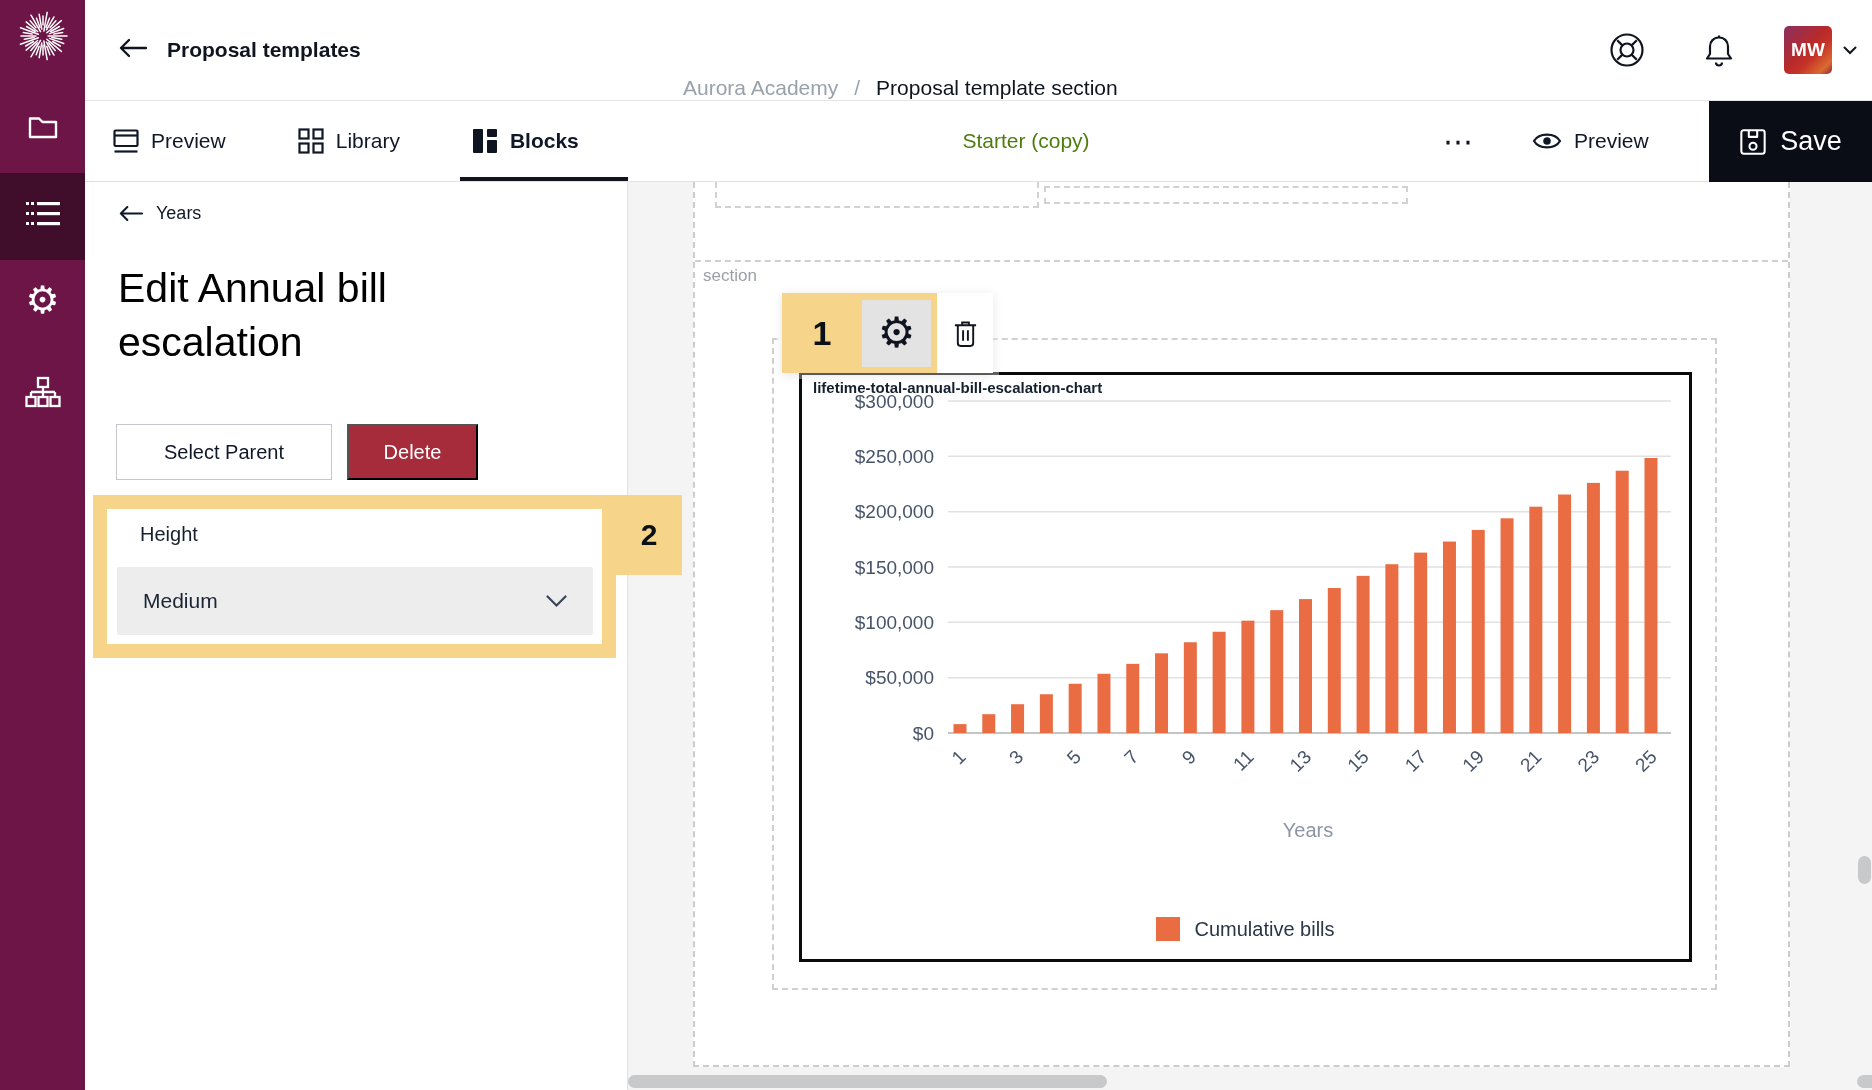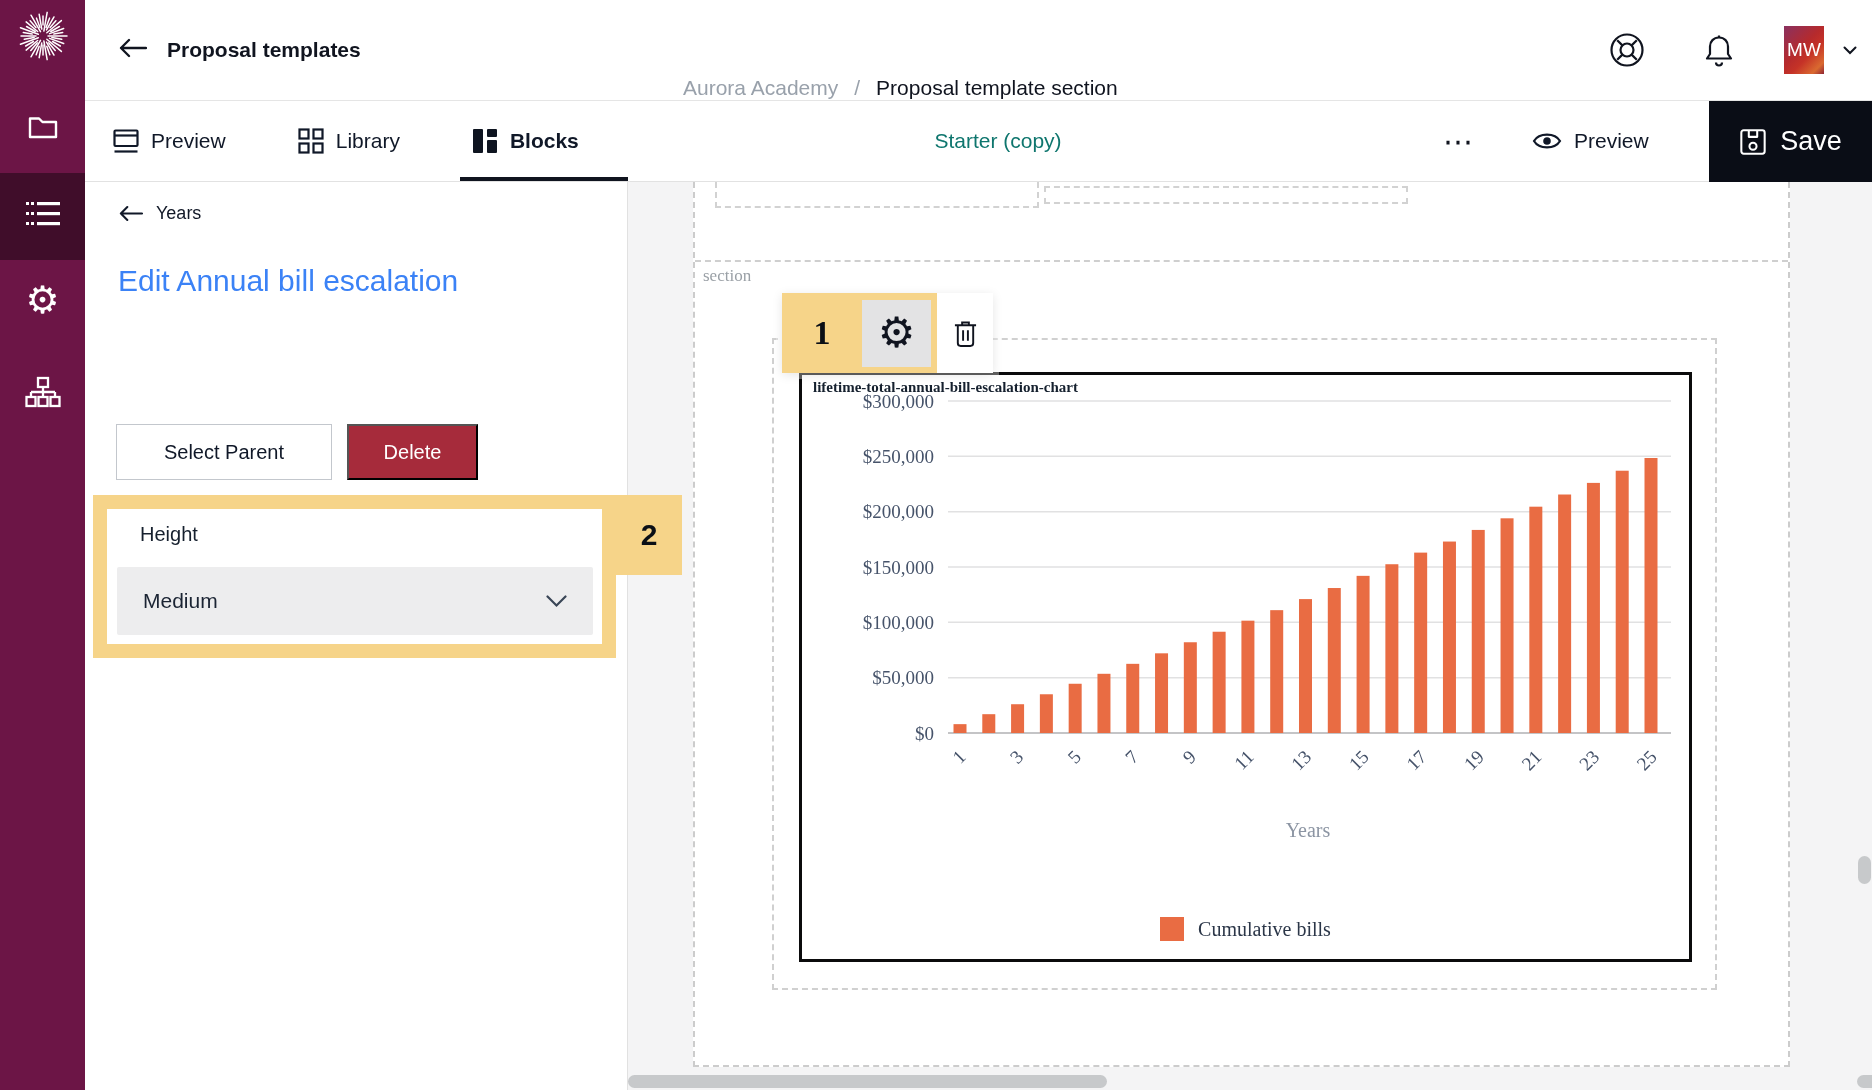--- a/index.html
+++ b/index.html
@@ -15,58 +15,58 @@
 
   
   .topbar{position:absolute;left:85px;top:0;right:0;height:101px;background:#fff;border-bottom:1px solid #E5E5E5;z-index:20;}
   .topbar-left{position:absolute;left:34px;top:0;height:100px;display:flex;align-items:center;gap:20px;}
   .topbar-title{font-size:21px;font-weight:700;color:#10141F;}
   .crumbs{position:absolute;left:598px;top:0;height:100px;display:flex;align-items:flex-end;gap:16px;font-size:21px;}
   .crumb-org{color:#99A1AB;}
   .crumb-sep{color:#99A1AB;}
   .crumb-cur{color:#10141F;}
   .top-ic{position:absolute;top:0;height:100px;display:flex;align-items:center;cursor:pointer;}
-  .avatar{width:40px;height:48px;border-radius:0;display:flex;align-items:center;justify-content:center;
-          color:#fff;font-size:19px;font-weight:400;
+  .avatar{width:48px;height:48px;border-radius:5px;display:flex;align-items:center;justify-content:center;
+          color:#fff;font-size:19px;font-weight:700;
           background:linear-gradient(135deg,#8A3160 0%,#B62A2C 45%,#C53227 62%,#DA6A30 86%,#8E2433 100%);}
 
   
   .toolrow{position:absolute;left:85px;top:101px;right:0;height:81px;background:#fff;border-bottom:1px solid #E2E2E2;z-index:20;}
   .tabs{position:absolute;left:28px;top:0;height:80px;display:flex;align-items:center;gap:72px;}
   .tab{display:flex;align-items:center;gap:12px;font-size:21px;color:#101828;cursor:pointer;}
   .tab.active{font-weight:700;}
   .active-underline{position:absolute;left:375px;bottom:0;width:168px;height:4px;background:#10141F;}
-  .tmpl-name{position:absolute;left:788px;top:0;width:250px;height:80px;display:flex;align-items:center;justify-content:center;
-             font-size:21px;color:#0f766e;}
+  .tmpl-name{position:absolute;left:816px;top:0;width:250px;height:80px;display:flex;align-items:center;justify-content:center;
+             font-size:21px;color:#4d7c0f;}
   .overflow-btn{position:absolute;left:1350px;top:0;width:46px;height:80px;display:flex;align-items:center;justify-content:center;
                 font-size:30px;color:#10141F;cursor:pointer;}
   .preview-btn{position:absolute;left:1447px;top:0;height:80px;display:flex;align-items:center;gap:12px;font-size:21px;cursor:pointer;}
   .save-btn{position:absolute;right:0;top:0;width:163px;height:81px;background:#0A0D16;color:#fff;display:flex;
             align-items:center;justify-content:center;gap:13px;font-size:27px;cursor:pointer;}
 
   
   .panel{position:absolute;left:85px;top:182px;width:543px;bottom:0;background:#fff;border-right:1px solid #E1E1E1;z-index:10;}
   .back-row{position:absolute;left:34px;top:21px;display:flex;align-items:center;gap:13px;font-size:18px;color:#111827;cursor:pointer;}
-  .panel-h1{position:absolute;left:33px;top:52px;width:410px;font-size:30px;line-height:54px;font-weight:500;color:#3b82f6;}
+  .panel-h1{position:absolute;left:33px;top:52px;width:410px;font-size:41px;line-height:54px;font-weight:500;color:#000000;}
   .btn-row{position:absolute;left:31px;top:242px;display:flex;gap:15px;}
   .btn-outline{width:216px;height:56px;border:1.5px solid #C3C7CD;background:#fff;display:flex;align-items:center;justify-content:center;
                font-size:20px;color:#101828;cursor:pointer;}
   .btn-delete{width:131px;height:56px;background:#A62B3B;color:#fff;display:flex;align-items:center;justify-content:center;
               font-size:20px;cursor:pointer;}
   .hl-block{position:absolute;left:8px;top:313px;width:523px;height:163px;background:#F6D489;padding:14px;text-align:center;}
   .hl-inner{position:relative;width:100%;height:100%;background:#fff;}
   .height-label{position:absolute;left:33px;top:14px;font-size:20px;font-weight:500;color:#16202E;}
   .dropdown{position:absolute;left:10px;top:58px;width:476px;height:68px;background:#EDEDEE;border-radius:2px;
             display:flex;align-items:center;justify-content:space-between;padding:0 26px;cursor:pointer;}
   .dropdown-val{font-size:21px;color:#1B2433;}
   .badge{background:#F6D489;color:#0B0F16;font-weight:700;display:flex;align-items:center;justify-content:center;}
   .badge-2{position:absolute;left:531px;top:313px;width:66px;height:80px;font-size:30px;}
 
   
-  .canvas{position:absolute;left:628px;top:182px;right:0;bottom:0;background:#F4F4F5;font-family:Liberation Serif, serif;}
+  .canvas{position:absolute;left:628px;top:182px;right:0;bottom:0;background:#F4F4F5;}
   .page{position:absolute;left:65px;top:0;width:1097px;height:885px;background:#fff;
         border-left:2px dashed #CCCCCC;border-right:2px dashed #CCCCCC;border-bottom:2px dashed #CCCCCC;}
   .dash{border:2px dashed #D2D2D2;position:absolute;}
   .boxA{left:20px;top:0;width:324px;height:26px;border-top:none;}
   .boxB{left:349px;top:4px;width:364px;height:18px;}
   .section-top{position:absolute;left:0;top:78px;width:100%;border-top:2px dashed #CFCFCF;}
   .section-label{position:absolute;left:8px;top:84px;font-size:17px;color:#9AA0A6;}
   .block-outline{left:77px;top:156px;width:945px;height:652px;border-color:#D0D0D0;}
 
   .blk-toolbar{position:absolute;left:87px;top:111px;height:80px;display:flex;z-index:5;

